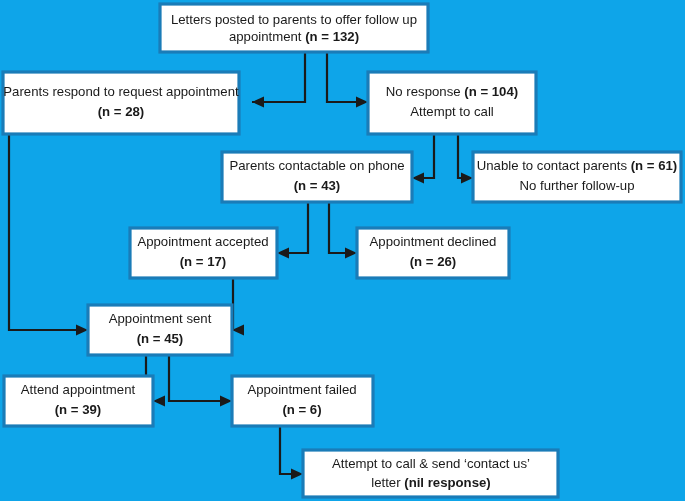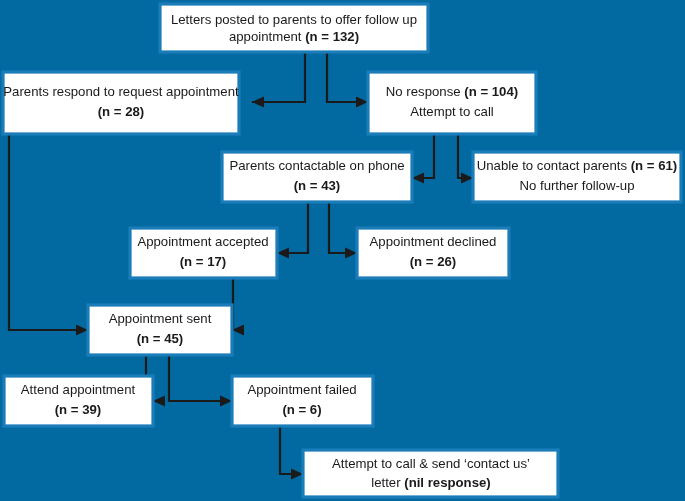--- a/index.html
+++ b/index.html
@@ -7,21 +7,21 @@
     padding: 0;
     background: #ffffff;
   }
   body {
     font-family: "Liberation Sans", sans-serif;
   }
   #flowchart-root {
     position: relative;
     width: 685px;
     height: 501px;
-    background: #0369a1;
+    background: #0ea5e9;
     overflow: hidden;
   }
   svg.fc {
     position: absolute;
     top: 0;
     left: 0;
     width: 685px;
     height: 501px;
   }
   .node-box {

